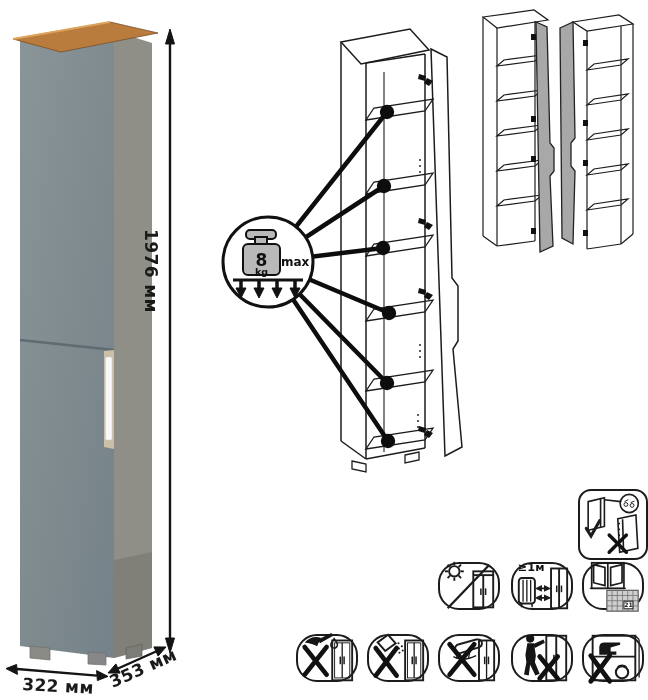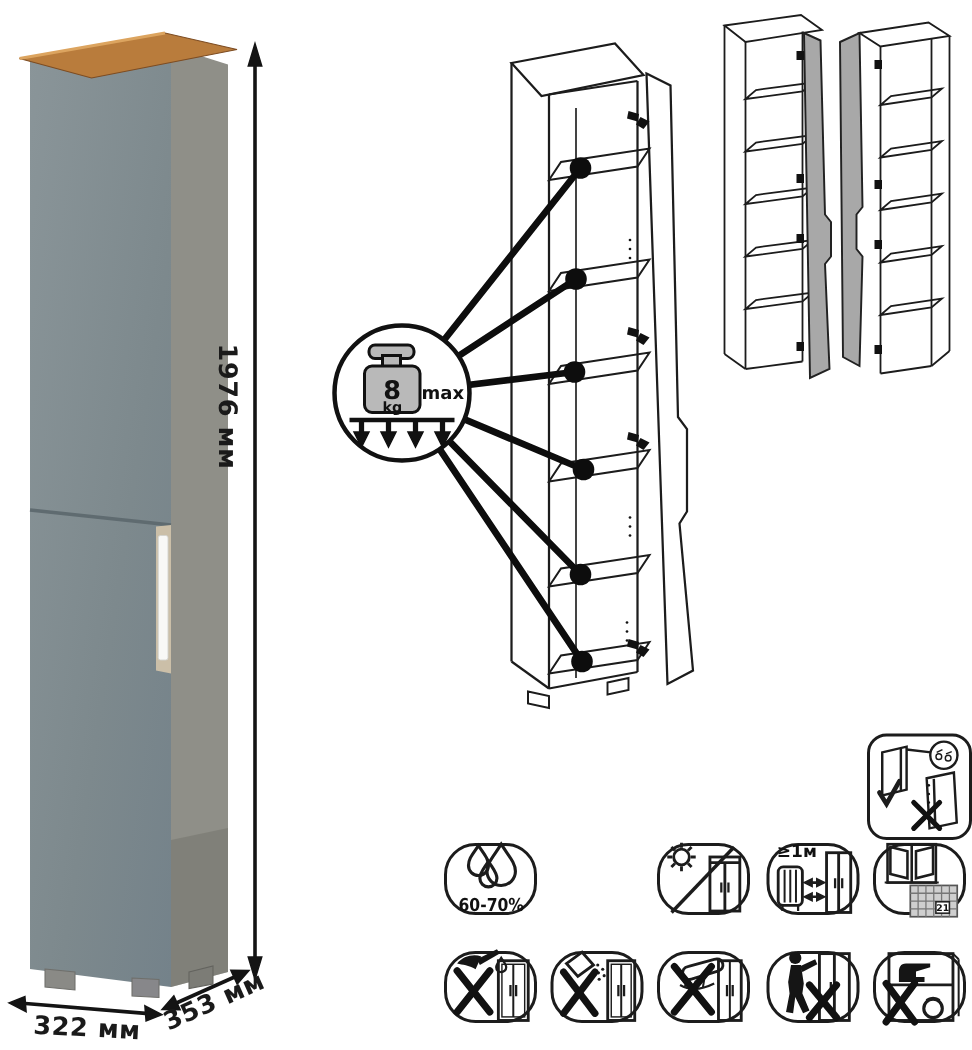--- a/index.html
+++ b/index.html
@@ -222,30 +222,20 @@
       </g>
       <g fill="#111">
           <circle cx="39.5" cy="32" r="0.9"></circle>
           <circle cx="39.5" cy="38" r="0.9"></circle>
           <circle cx="39.5" cy="44" r="0.9"></circle>
           <circle cx="39.5" cy="50" r="0.9"></circle>
         </g>
     </svg>
   </div>
 
-  <div class="icon-box" style="left:296px;top:562px">
-    <svg width="55" height="55" viewBox="0 0 58 58">
-      <g class="ln" stroke-width="2.2" fill="#fff">
-        <path d="M20,5 C24,11 27,14 27,19 a7,7 0 1 1 -14,0 C13,14 16,11 20,5 Z"></path>
-        <path d="M36,4 C41,12 46,17 46,23 a10,10 0 1 1 -20,0 C26,17 31,12 36,4 Z"></path>
-        <path d="M27,16 C30,21 33,24 33,28 a6,6 0 1 1 -12,0 C21,24 24,21 27,16 Z"></path>
-      </g>
-      <text x="29" y="51" text-anchor="middle" font-size="12.5" font-weight="700" textLength="46" lengthAdjust="spacingAndGlyphs">60-70%</text>
-    </svg>
-  </div>
 
 
   <div class="icon-box" style="left:438px;top:562px">
     <svg width="55" height="55" viewBox="0 0 58 58">
       <g class="ln" stroke-width="2" fill="#fff">
         <circle cx="13" cy="13" r="5.5"></circle>
         <line x1="13" y1="3" x2="13" y2="6.5"></line>
           <line x1="13" y1="19.5" x2="13" y2="23"></line>
         <line x1="3" y1="13" x2="6.5" y2="13"></line>
           <line x1="19.5" y1="13" x2="23" y2="13"></line>

